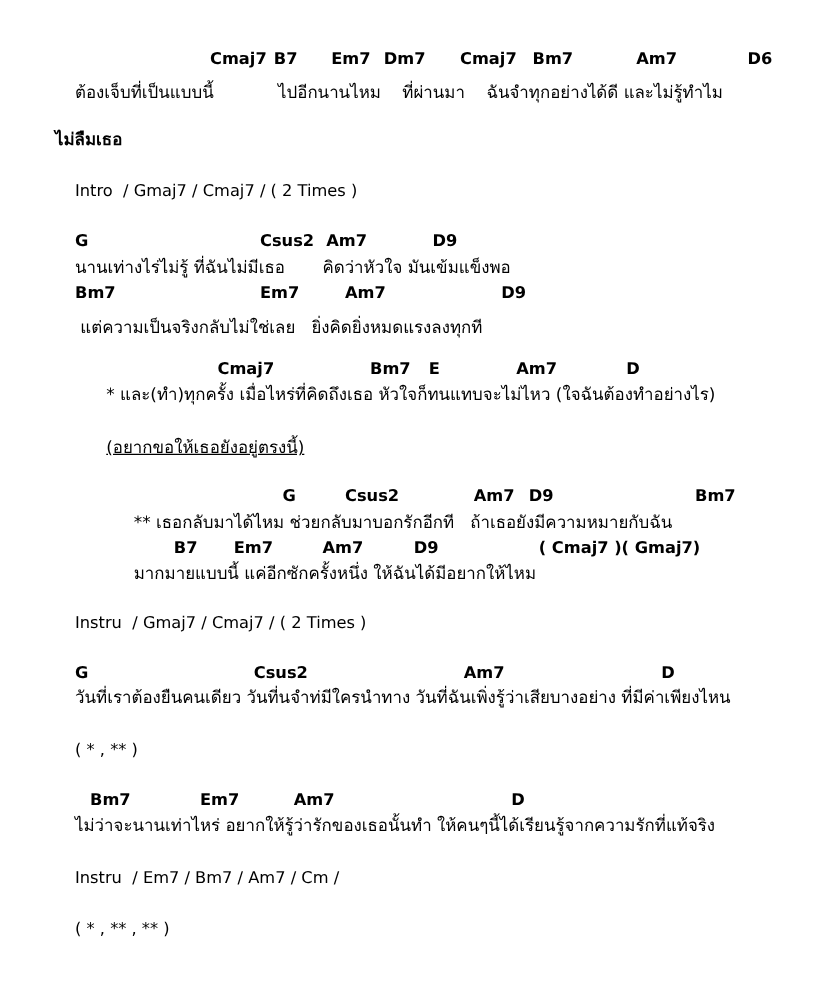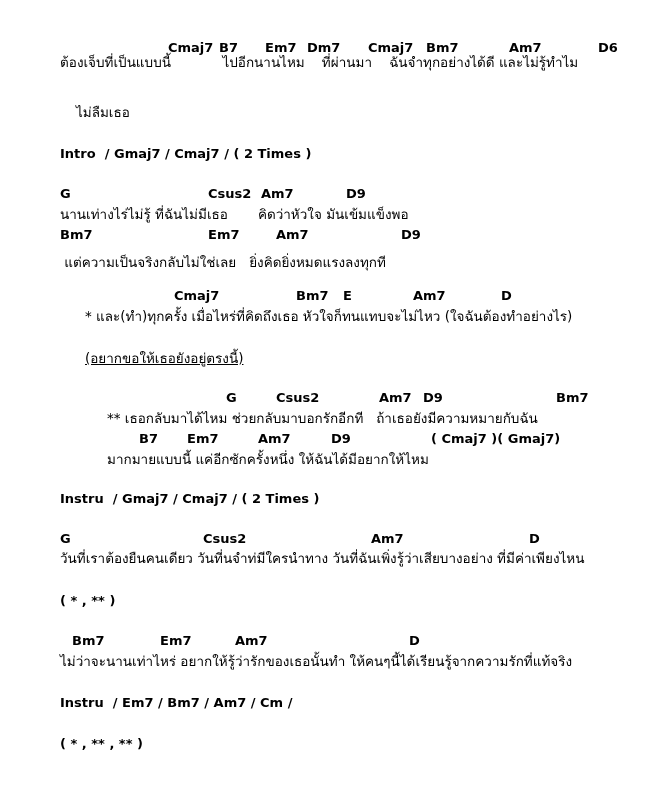--- a/index.html
+++ b/index.html
@@ -1,36 +1,36 @@
 <!DOCTYPE html>
 <html><head>
 <meta charset="utf-8">
 <style>
   html, body { margin: 0; padding: 0; background: #ffffff; }
   body { width: 670px; height: 796px; position: relative; overflow: hidden;
          font-family: "DejaVu Sans", "Liberation Sans", sans-serif; color: #000; }
   .chord { position: absolute; font-weight: bold; font-size: 13px; line-height: 16px; white-space: pre; }
   .lyric { position: absolute; font-size: 13.5px; line-height: 18px; white-space: pre; }
-  .section { position: absolute; font-weight: bold; font-size: 13px; line-height: 16px; white-space: pre; }
+  .section { position: absolute; font-weight: normal; font-size: 13px; line-height: 16px; white-space: pre; }
 </style>
 </head>
 <body>
 
 <div id="l1c" style="position:absolute;left:0;top:40px;width:670px;height:16px;">
     <span class="chord" style="left: 168px; top: 0px;">Cmaj7</span>
     <span class="chord" style="left: 219px; top: 0px;">B7</span>
     <span class="chord" style="left: 265px; top: 0px;">Em7</span>
     <span class="chord" style="left: 307px; top: 0px;">Dm7</span>
     <span class="chord" style="left: 368px; top: 0px;">Cmaj7</span>
     <span class="chord" style="left: 426px; top: 0px;">Bm7</span>
     <span class="chord" style="left: 509px; top: 0px;">Am7</span>
     <span class="chord" style="left: 598px; top: 0px;">D6</span>
   </div>
-<div class="lyric" style="left:60px;top:53px;">ต้องเจ็บที่เป็นแบบนี้            ไปอีกนานไหม    ที่ผ่านมา    ฉันจำทุกอย่างได้ดี และไม่รู้ทำไม</div>
-<div class="lyric" style="left:76px;top:103px;">ไม่ลืมเธอ</div>
+<div class="lyric" style="left:60px;top:65px;">ต้องเจ็บที่เป็นแบบนี้            ไปอีกนานไหม    ที่ผ่านมา    ฉันจำทุกอย่างได้ดี และไม่รู้ทำไม</div>
+<div class="lyric" style="left:44px;top:103px;font-weight:bold;">ไม่ลืมเธอ</div>
 
 <div class="section" style="left:60px;top:146px;">Intro  / Gmaj7 / Cmaj7 / ( 2 Times )</div>
 
 <div id="v1ca" style="position:absolute;left:0;top:186px;width:670px;height:16px;">
     <span class="chord" style="left: 60px; top: 0px;">G</span>
     <span class="chord" style="left: 208px; top: 0px;">Csus2</span>
     <span class="chord" style="left: 261px; top: 0px;">Am7</span>
     <span class="chord" style="left: 346px; top: 0px;">D9</span>
   </div>
 <div class="lyric" style="left:60px;top:205px;">นานเท่างไร่ไม่รู้ ที่ฉันไม่มีเธอ       คิดว่าหัวใจ มันเข้มแข็งพอ</div>

